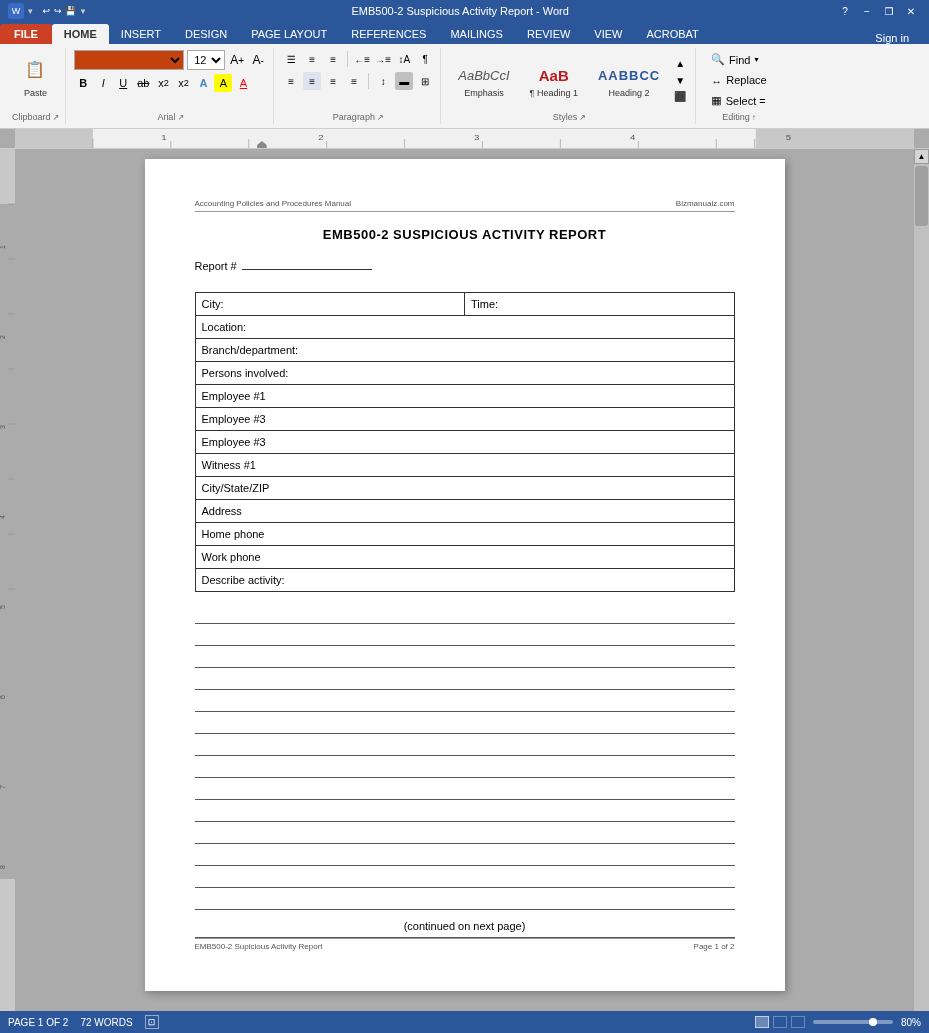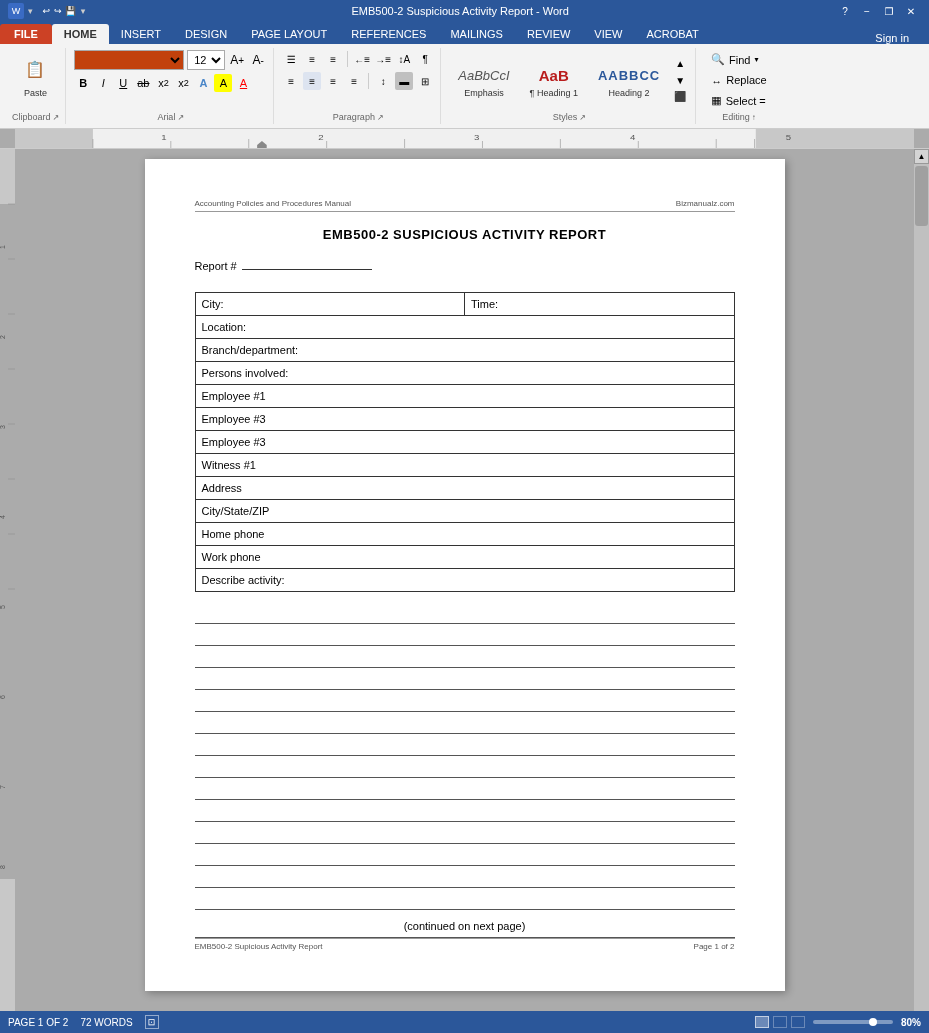--- a/index.html
+++ b/index.html
@@ -287,21 +287,21 @@
       align-items: center;
       justify-content: space-between;
       padding: 0 8px;
       color: white;
       font-size: 10px;
       position: fixed;
       bottom: 0;
       width: 929px;
     }
     .status-left { display: flex; gap: 12px; align-items: center; }
-    .status-right { display: flex; gap: 8px; align-items: center; font-weight: bold; }
+    .status-right { display: flex; gap: 8px; align-items: center; }
     .zoom-slider {
       width: 80px;
       height: 4px;
       background: rgba(255,255,255,0.4);
       border-radius: 2px;
       position: relative;
     }
     .zoom-thumb {
       width: 8px;
       height: 8px;
@@ -587,24 +587,24 @@
         <tr class="form-row">
           <td colspan="2">Employee #3</td>
         </tr>
         <tr class="form-row">
           <td colspan="2">Employee #3</td>
         </tr>
         <tr class="form-row">
           <td colspan="2">Witness #1</td>
         </tr>
         <tr class="form-row">
+          <td colspan="2">City/State/ZIP</td>
+        </tr>
+        <tr class="form-row">
           <td colspan="2">Address</td>
-        </tr>
-        <tr class="form-row">
-          <td colspan="2">City/State/ZIP</td>
         </tr>
         <tr class="form-row">
           <td colspan="2">Home phone</td>
         </tr>
         <tr class="form-row">
           <td colspan="2">Work phone</td>
         </tr>
         <tr class="form-row">
           <td colspan="2">Describe activity:</td>
         </tr>

